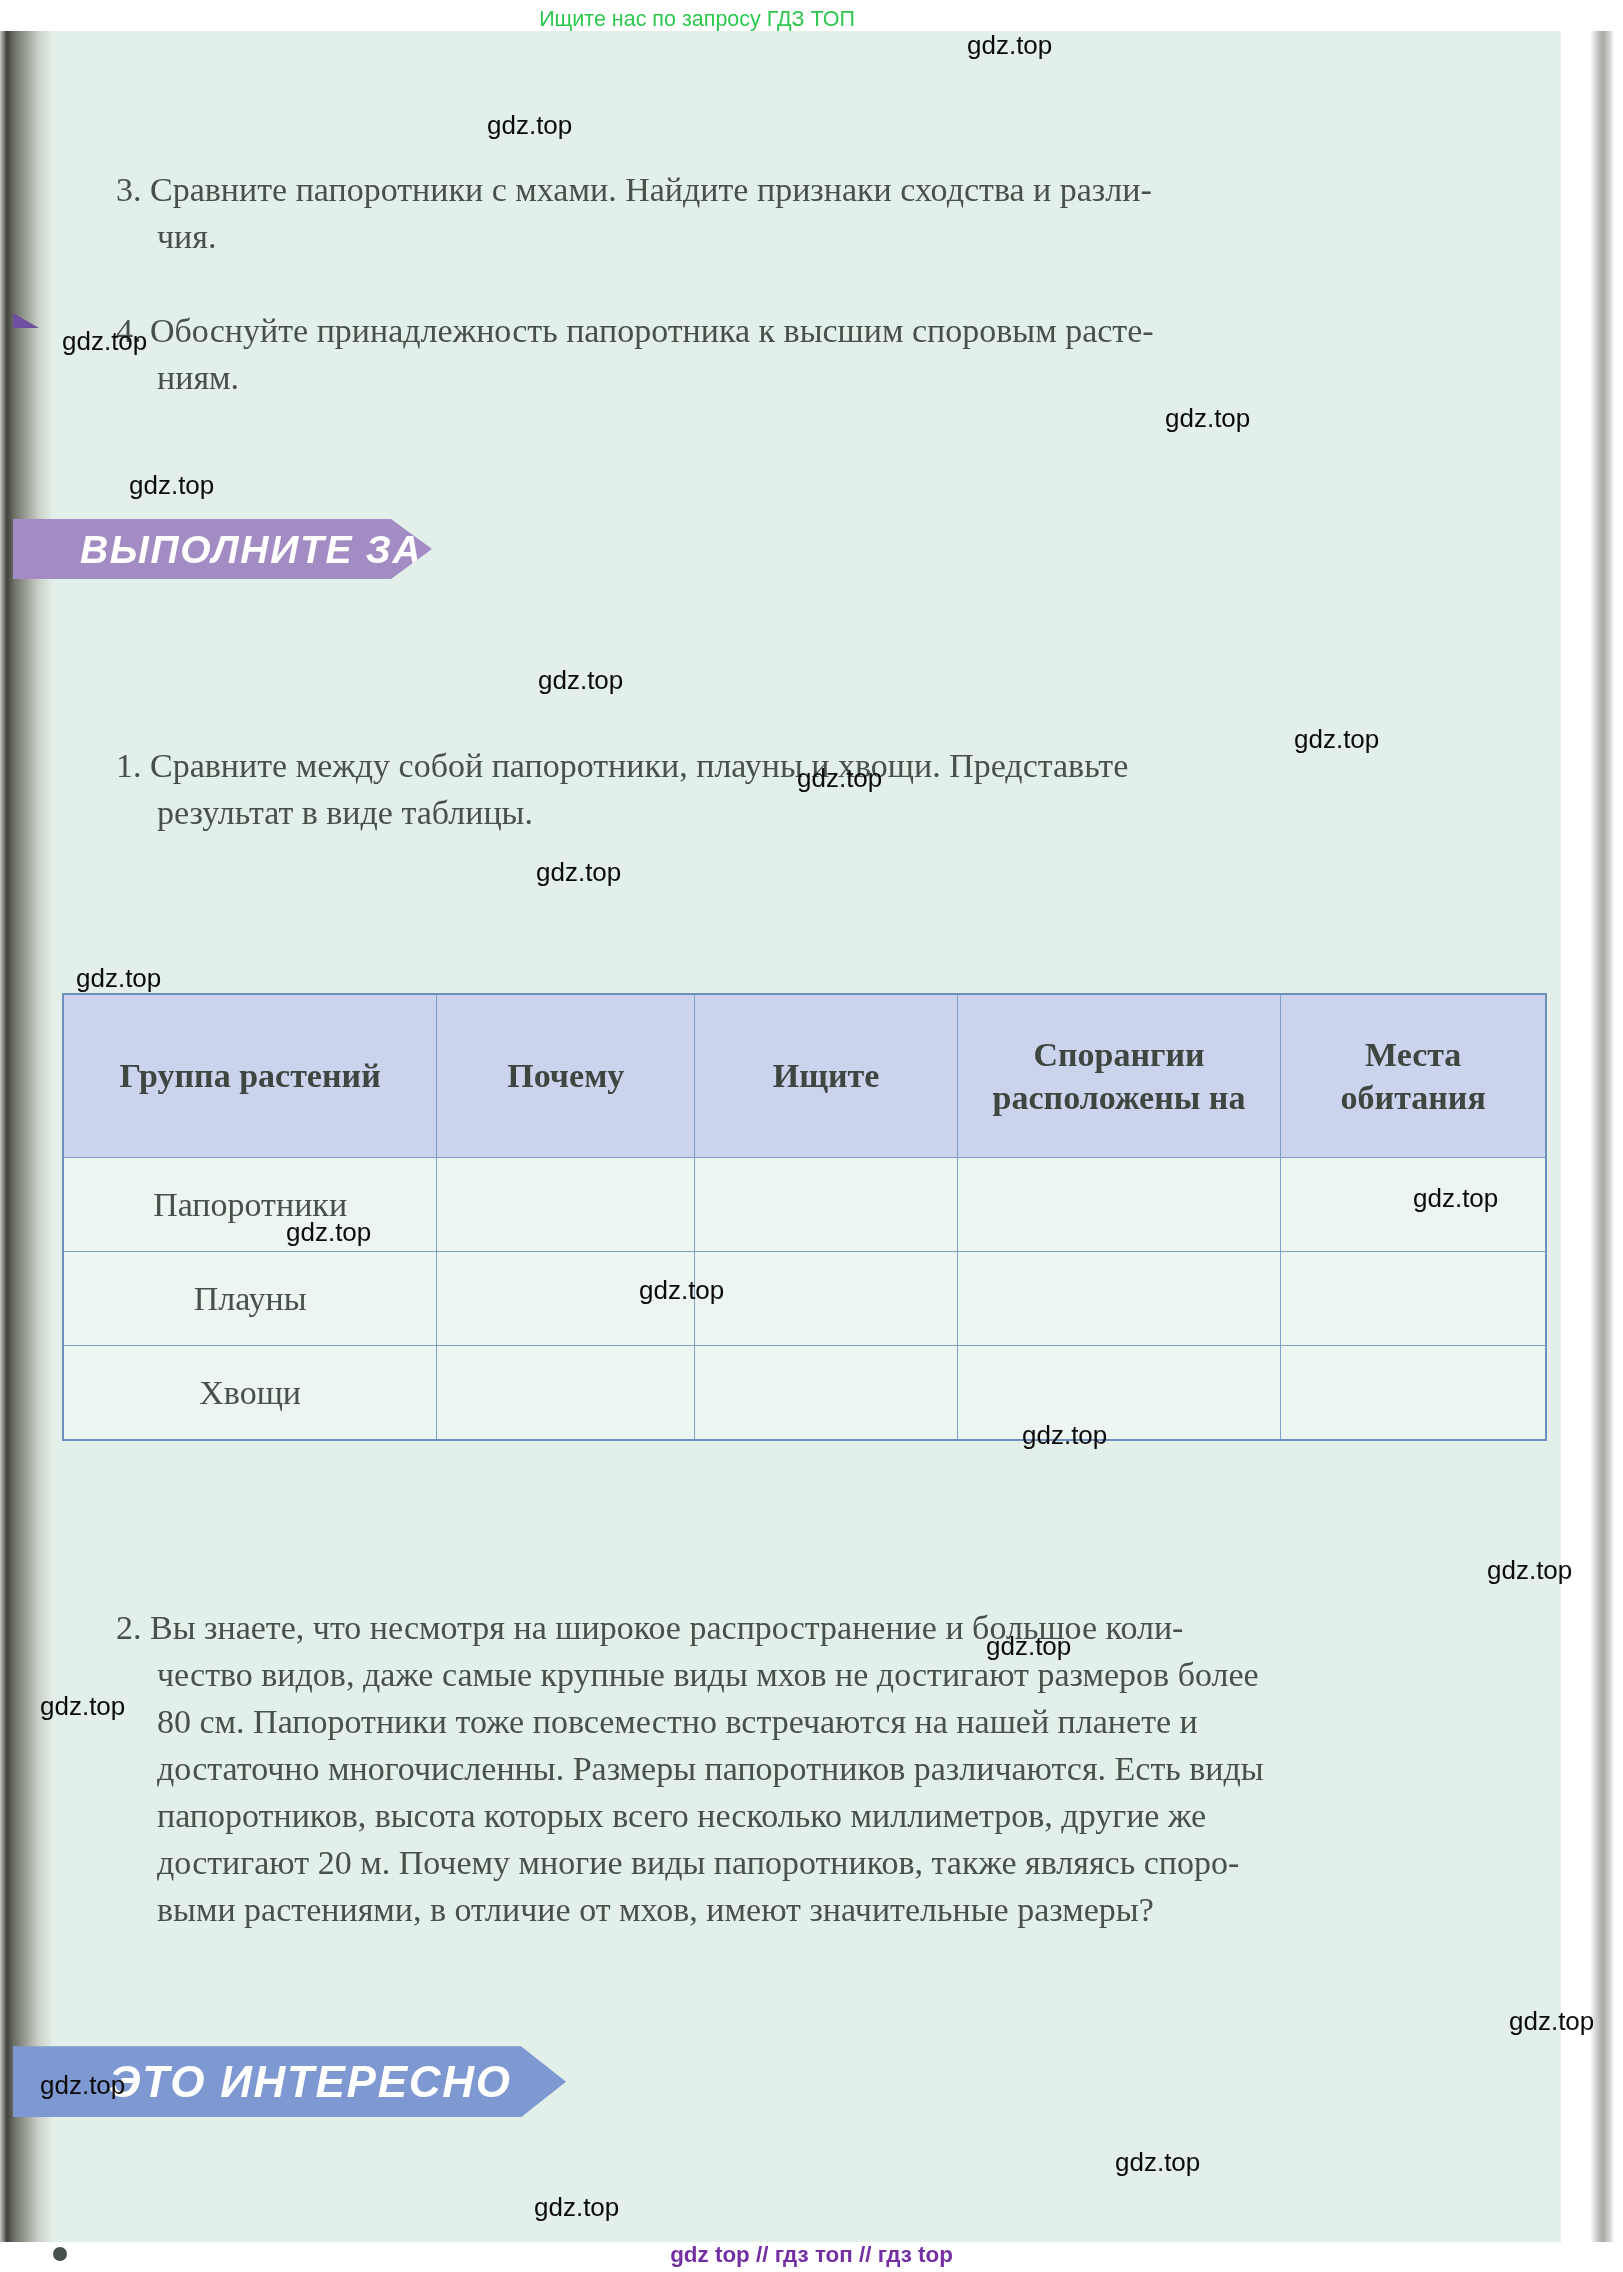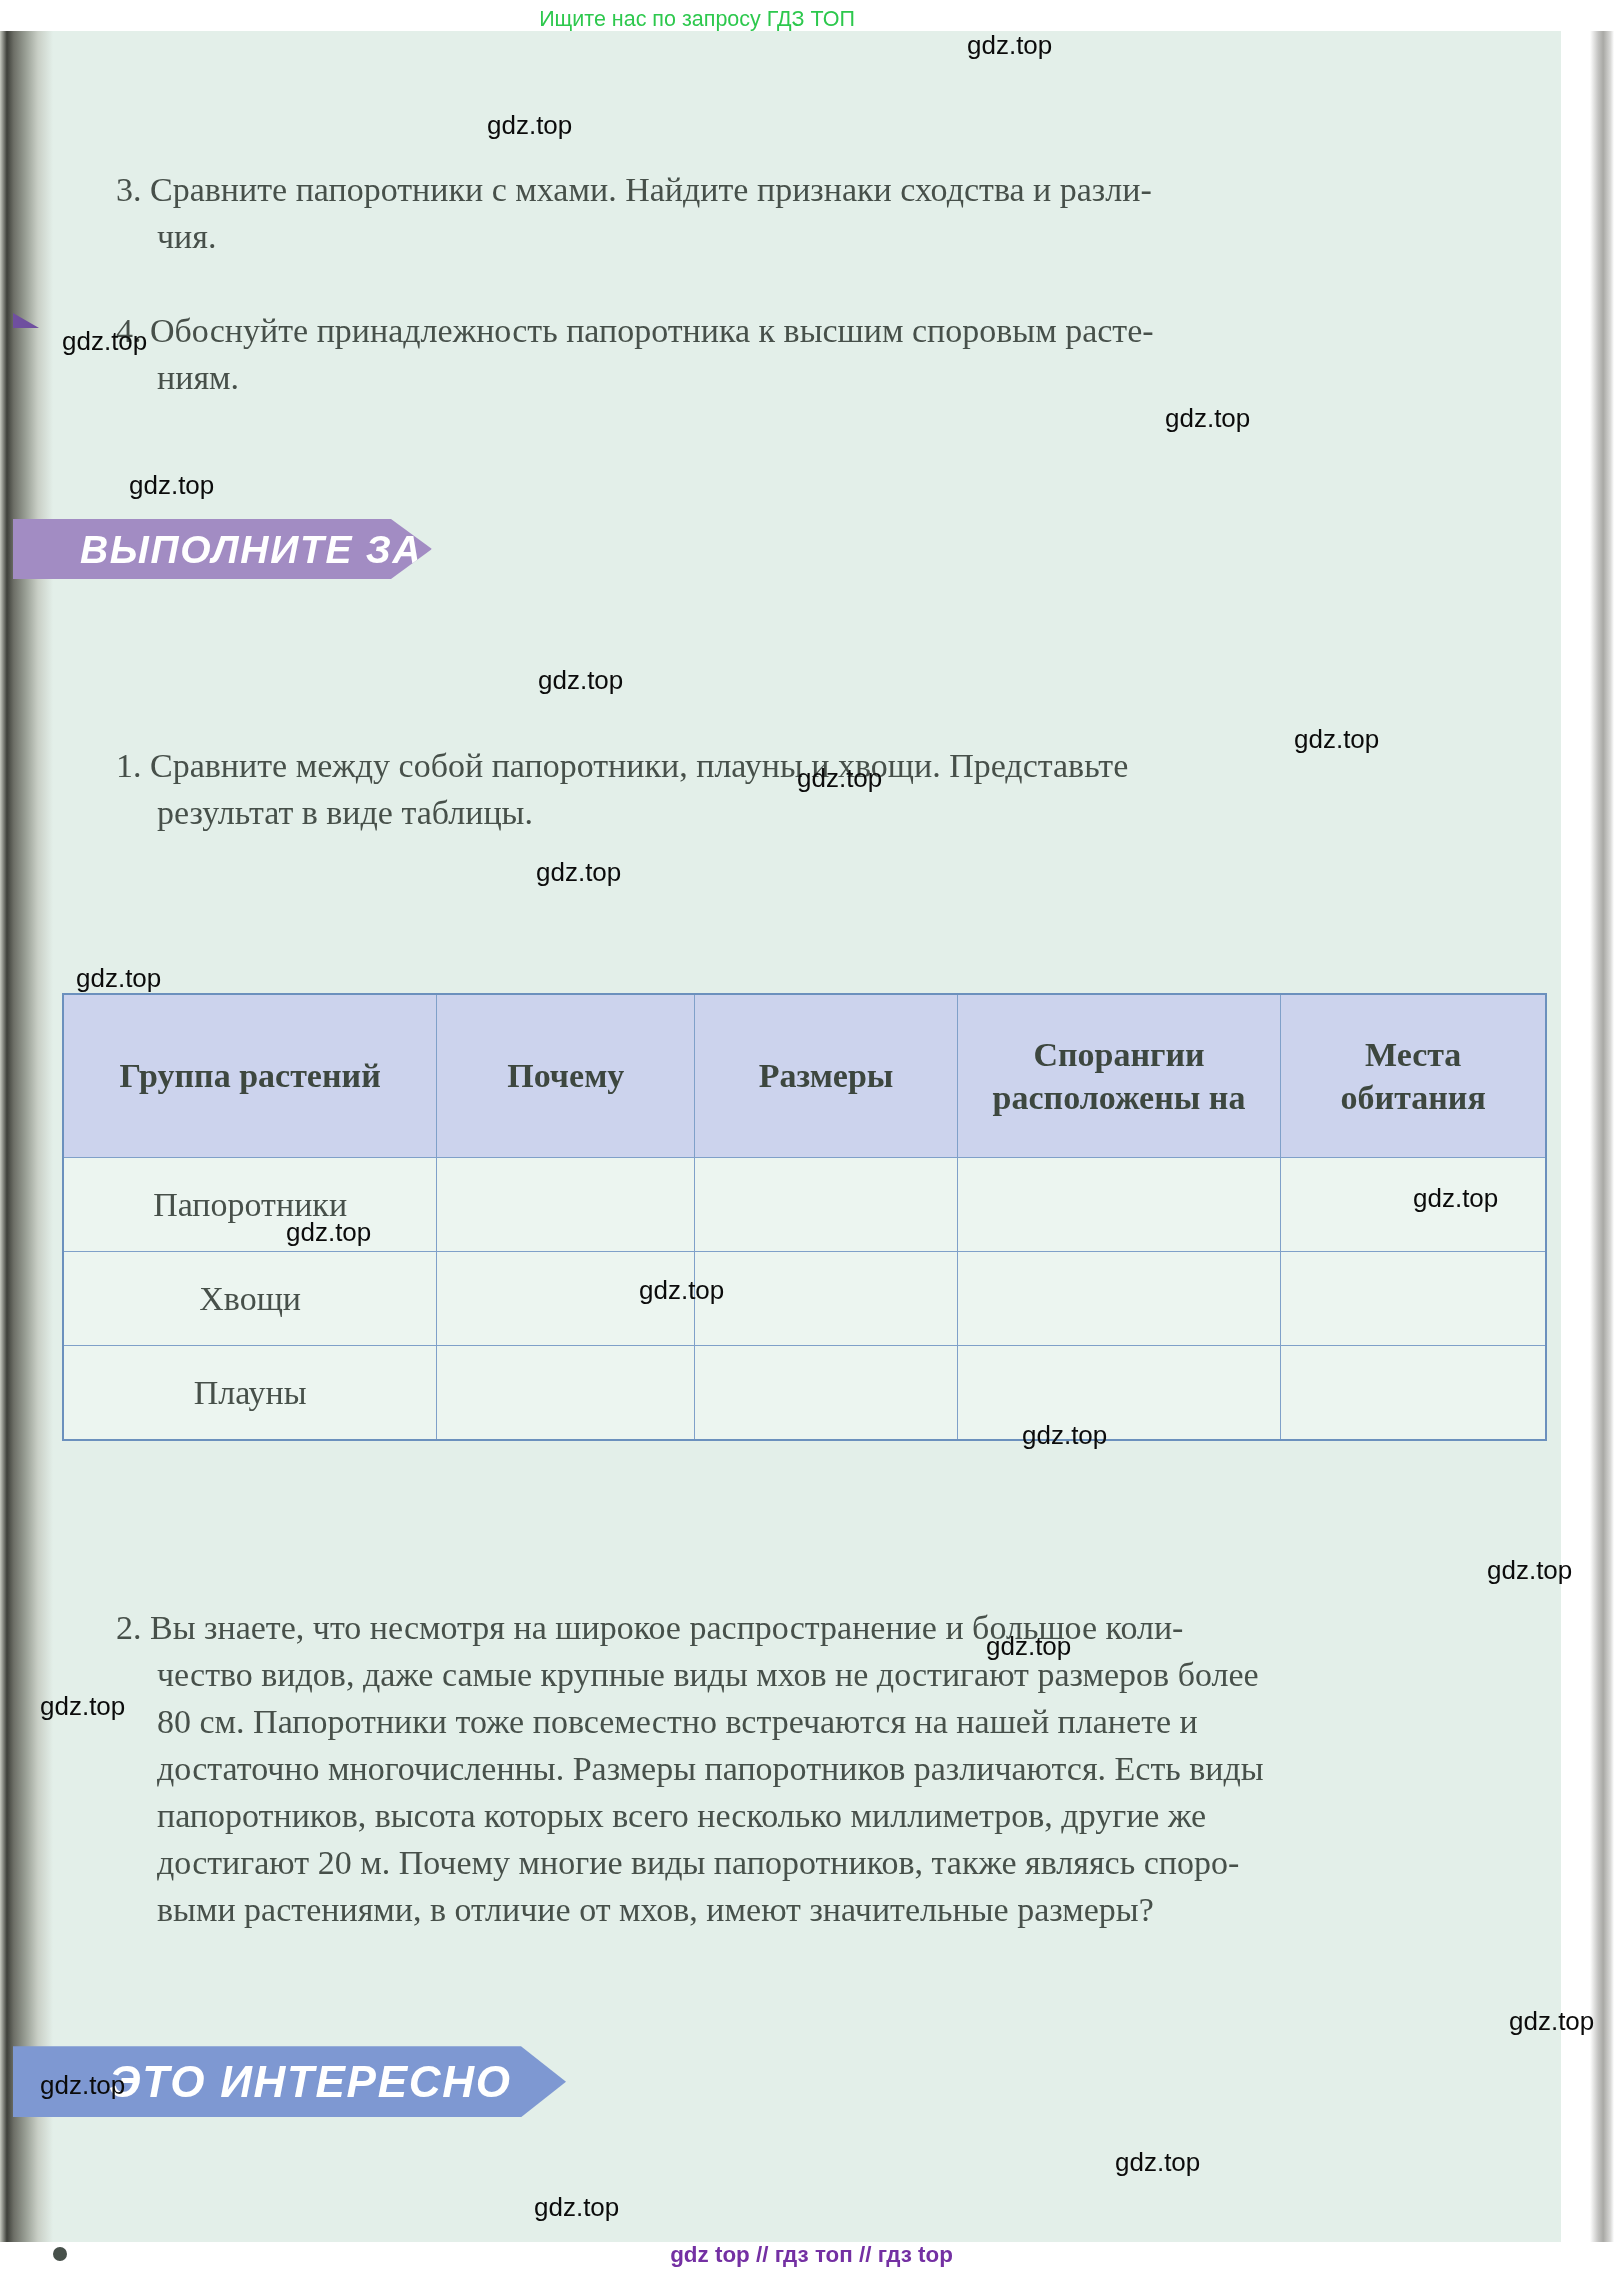--- a/index.html
+++ b/index.html
@@ -102,40 +102,40 @@
   <div class="banner-fold-purple" style="position:absolute;top:241px;"></div>
 
   <div class="numbered">1. Сравните между собой папоротники, плауны и хвощи. Представьте
 результат в виде таблицы.</div>
 
   <div class="table-wrap">
     <table class="cmp">
       <tbody><tr>
         <th class="c1">Группа растений</th>
         <th class="c2">Почему</th>
-        <th class="c3">Размеры</th>
+        <th class="c3">Ищите</th>
         <th class="c4">Спорангии расположены на</th>
         <th class="c5">Места обитания</th>
       </tr>
       <tr>
         <td>Папоротники</td>
         <td></td>
         <td></td>
         <td></td>
         <td></td>
       </tr>
       <tr>
-        <td>Хвощи</td>
+        <td>Плауны</td>
         <td></td>
         <td></td>
         <td></td>
         <td></td>
       </tr>
       <tr>
-        <td>Плауны</td>
+        <td>Хвощи</td>
         <td></td>
         <td></td>
         <td></td>
         <td></td>
       </tr>
     </tbody></table>
   </div>
 
   <div class="para-task">2. Вы знаете, что несмотря на широкое распространение и большое коли-
 чество видов, даже самые крупные виды мхов не достигают размеров более

